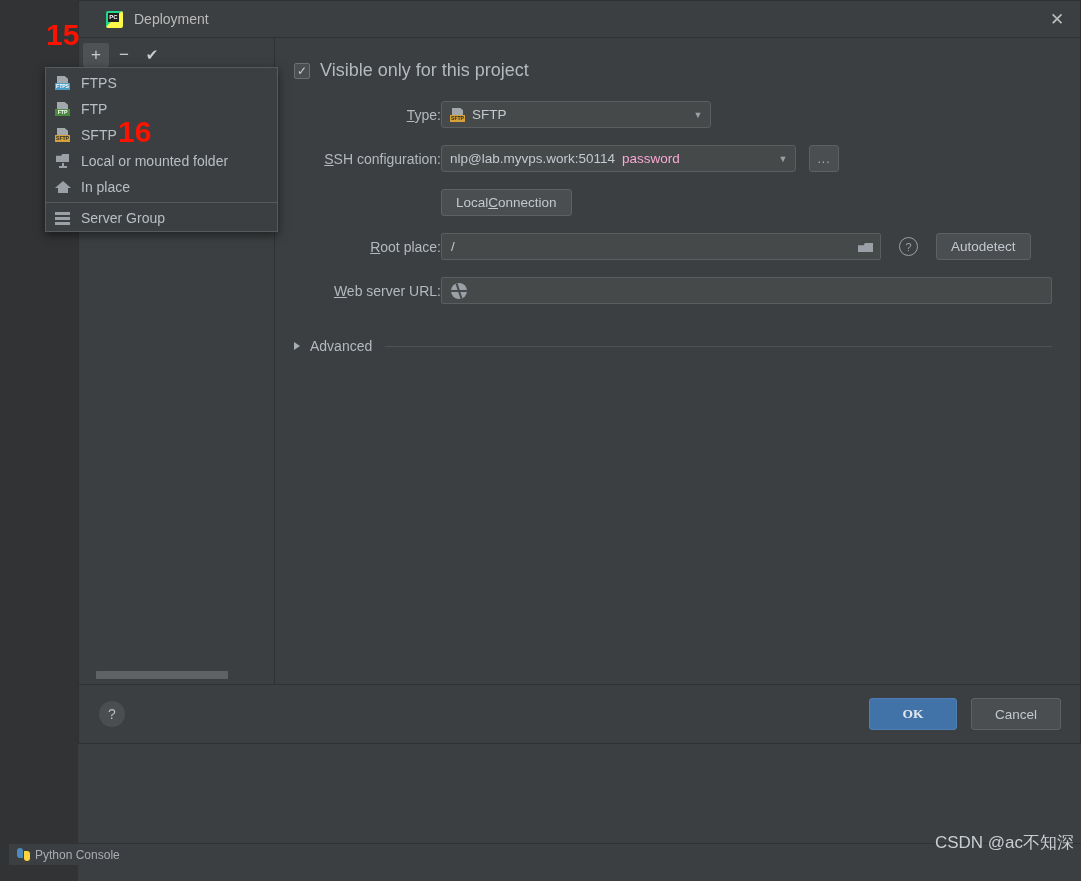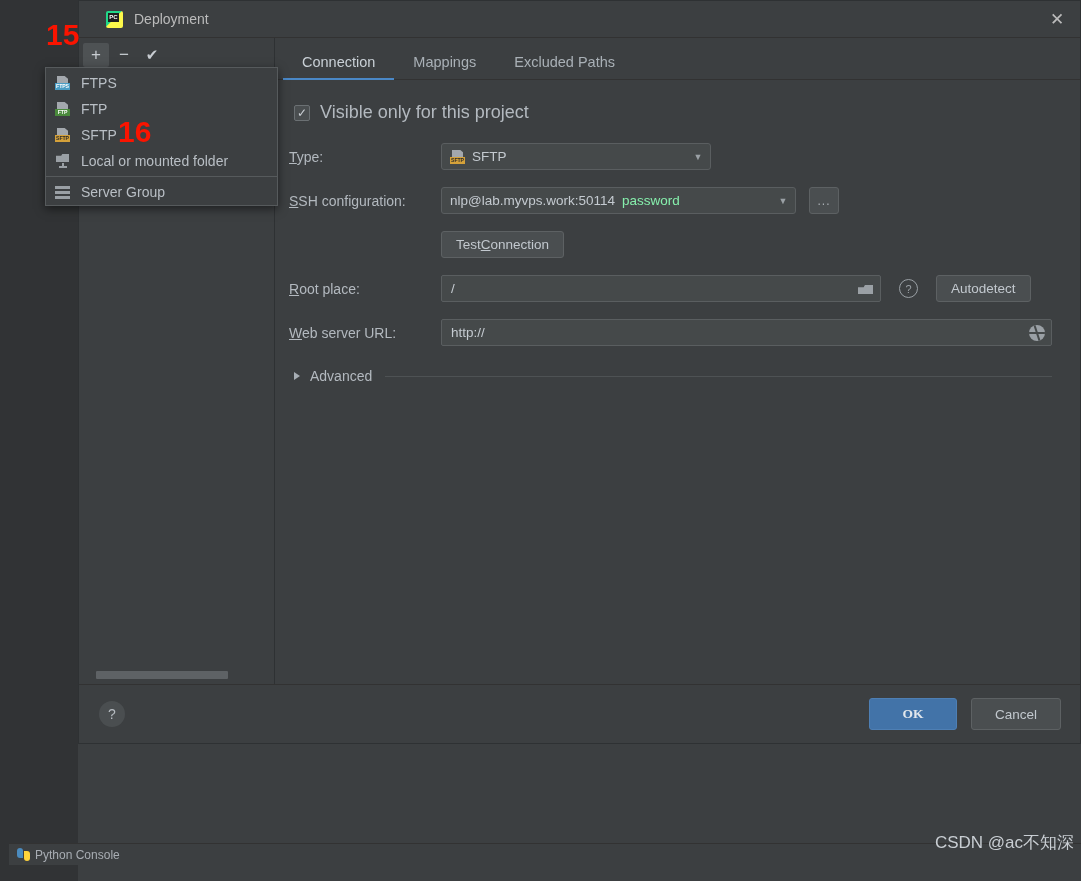--- a/index.html
+++ b/index.html
@@ -224,21 +224,21 @@
   .row {
     display: flex;
     align-items: center;
     margin-bottom: 17px;
   }
   .lbl {
     width: 152px;
     flex: 0 0 auto;
     color: #b3b9bf;
     font-size: 14px;
-    text-align: left;
+    text-align: right;
     padding-left: 0;
   }
   .lbl u { text-decoration: underline; }
 
   
   .cb-row { display: flex; align-items: center; margin-bottom: 20px; padding-left: 5px; }
   .checkbox {
     width: 14px; height: 14px;
     border: 1px solid #6b7073;
     background: #4a4e50;
@@ -284,21 +284,21 @@
     gap: 7px;
   }
   .combo .arrow {
     width: 24px;
     display: flex;
     align-items: center;
     justify-content: center;
     color: #9aa0a5;
     font-size: 9px;
   }
-  .muted { color: #86efac; text-align: right; }
+  .muted { color: #f9a8d4; text-align: right; }
 
   .protoicon {
     width: 15px; height: 14px;
     position: relative;
     flex: 0 0 auto;
     display: inline-block;
   }
   .protoicon .page {
     position: absolute;
     left: 2px; top: 0;
@@ -414,21 +414,21 @@
     content: "";
     position: absolute;
     left: -2px; top: 7px;
     width: 20px; height: 2px;
     background: #45494a;
   }
 
   .advanced {
     display: flex;
     align-items: center;
-    margin-top: 22px;
+    margin-top: 34px;
     padding-left: 5px;
   }
   .adv-tri {
     width: 0; height: 0;
     border-left: 6px solid #a7aeb4;
     border-top: 4.5px solid transparent;
     border-bottom: 4.5px solid transparent;
     margin-right: 10px;
     cursor: pointer;
     flex: 0 0 auto;
@@ -629,25 +629,20 @@
         </div>
         <div class="server-list">
           <div class="hscroll-track">
             <div class="hscroll-thumb"></div>
           </div>
         </div>
       </div>
 
       <div class="right-pane">
 
-        <div class="tabs">
-          <div class="tab active">Connection</div>
-          <div class="tab">Mappings</div>
-          <div class="tab">Excluded Paths</div>
-        </div>
 
         <div class="form">
 
           <div class="cb-row">
             <div class="checkbox">
               <span class="tick">✓</span>
             </div>
             <span class="cb-label">Visible only for this project</span>
           </div>
 
@@ -673,40 +668,39 @@
                 <span class="muted">password</span>
               </span>
               <span class="arrow">▼</span>
             </div>
             <div class="dots-btn" style="margin-left:13px">...</div>
           </div>
 
           <div class="row">
             <div class="lbl"></div>
             <div class="btn">
-              <span>Test </span>
+              <span>Local </span>
                 <u>C</u>
                 <span>onnection</span>
             </div>
           </div>
 
           <div class="row">
             <div class="lbl"><u>R</u><span>oot place:</span></div>
             <div class="field" style="width:440px">
               <span class="txt">/</span>
               <span class="folder-ic"></span>
             </div>
             <div class="help-circle" style="margin-left:18px">?</div>
             <div class="btn" style="margin-left:18px">Autodetect</div>
           </div>
 
           <div class="row">
             <div class="lbl"><u>W</u><span>eb server URL:</span></div>
             <div class="field" style="width:612px">
-              <span class="txt">http://</span>
               <span class="globe-ic"></span>
             </div>
           </div>
 
           <div class="advanced">
             <span class="adv-tri"></span>
             <span class="adv-label">Advanced</span>
             <span class="adv-line"></span>
           </div>
 
@@ -752,20 +746,29 @@
     </div>
     <div class="menu-item">
       <span class="mi-icon">
         <span class="pc-folder-ic">
             <span class="f"></span>
             <span class="s"></span>
             <span class="b"></span>
           </span>
       </span>
       <span>Local or mounted folder</span>
+    </div>
+    <div class="menu-item">
+      <span class="mi-icon">
+        <span class="home-ic">
+            <span class="roof"></span>
+            <span class="body"></span>
+          </span>
+      </span>
+      <span>In place</span>
     </div>
     <div class="menu-sep"></div>
     <div class="menu-item">
       <span class="mi-icon">
         <span class="list-ic">
             <i></i>
             <i></i>
             <i></i>
           </span>
       </span>

